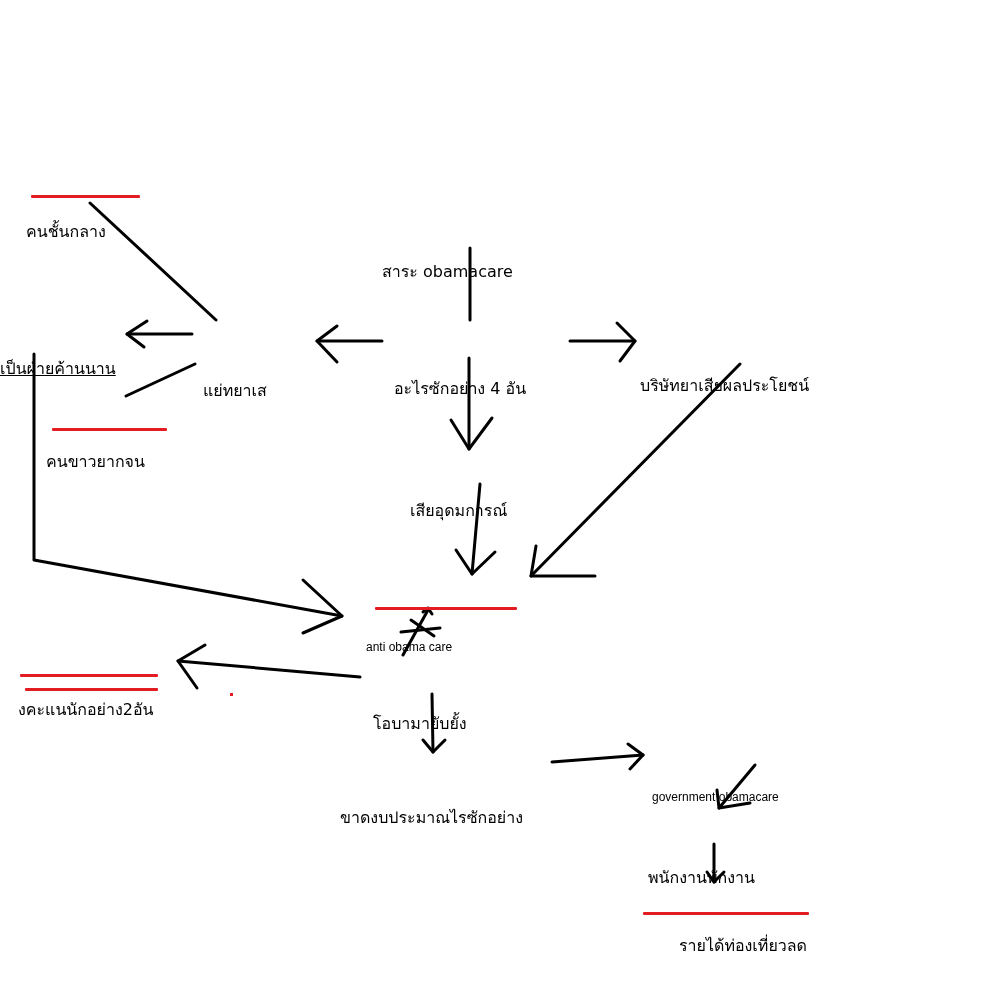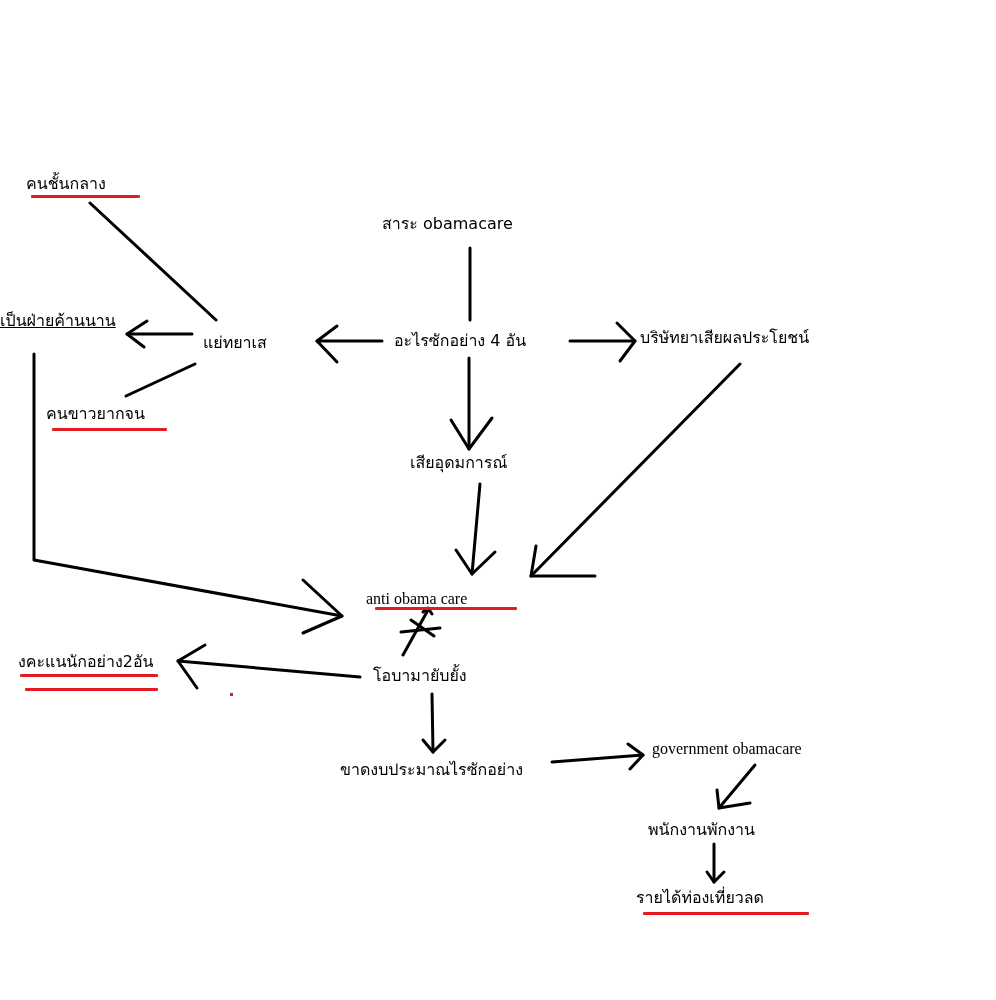--- a/index.html
+++ b/index.html
@@ -5,22 +5,23 @@
   html, body { margin: 0; padding: 0; background: #ffffff; }
   #canvas { position: relative; width: 996px; height: 1000px; background: #ffffff; overflow: hidden; }
   svg.lines { position: absolute; left: 0; top: 0; width: 996px; height: 1000px; }
   .node {
     position: absolute;
     font-family: "DejaVu Sans", sans-serif;
     font-size: 16px;
     color: #000000;
     white-space: nowrap;
     line-height: 20px;
+    margin-top: 48px;
   }
-  .latin { font-family: Liberation Serif, serif; font-size: 16px; }
+  .latin { font-family: Liberation Sans, sans-serif; font-size: 12px; }
   .ul { position: absolute; height: 3px; background: #e31b23; border-radius: 1px; }
   .dot { position: absolute; width: 3px; height: 3px; background: #e31b23; }
 </style>
 </head>
 <body>
 
 <div id="canvas">
 
   <svg class="lines" viewBox="0 0 996 1000">
     <g stroke="#000" stroke-width="3" fill="none" stroke-linecap="round" stroke-linejoin="round">
@@ -107,21 +108,21 @@
   <div class="node" style="left:0px; top:311px;text-decoration:underline;">เป็นฝ่ายค้านนาน</div>
   <div class="node" style="left:46px; top:404px;">คนขาวยากจน</div>
   <div class="node" style="left:640px; top:328px;">บริษัทยาเสียผลประโยชน์</div>
   <div class="node" style="left:410px; top:453px;">เสียอุดมการณ์</div>
   <div class="node latin" style="left:366px; top:589px;">anti obama care</div>
   <div class="node" style="left:373px; top:666px;">โอบามายับยั้ง</div>
   <div class="node" style="left:18px; top:652px;">งคะแนนักอย่าง2อัน</div>
   <div class="node" style="left:340px; top:760px;text-align:right;">ขาดงบประมาณไรซักอย่าง</div>
   <div class="node latin" style="left:652px; top:739px;">government obamacare</div>
   <div class="node" style="left:648px; top:820px;">พนักงานพักงาน</div>
-  <div class="node" style="left:636px; top:888px;">รายได้ท่องเที่ยวลด</div>
+  <div class="node" style="left:679px; top:888px;">รายได้ท่องเที่ยวลด</div>
 
   <div class="ul" style="left:31px; top:195px; width:109px;"></div>
   <div class="ul" style="left:52px; top:428px; width:115px;"></div>
   <div class="ul" style="left:375px; top:607px; width:142px;"></div>
   <div class="ul" style="left:20px; top:674px; width:138px;"></div>
   <div class="ul" style="left:25px; top:688px; width:133px;"></div>
   <div class="ul" style="left:643px; top:912px; width:166px;"></div>
   <div class="dot" style="left:230px; top:693px;"></div>
 </div>
 

